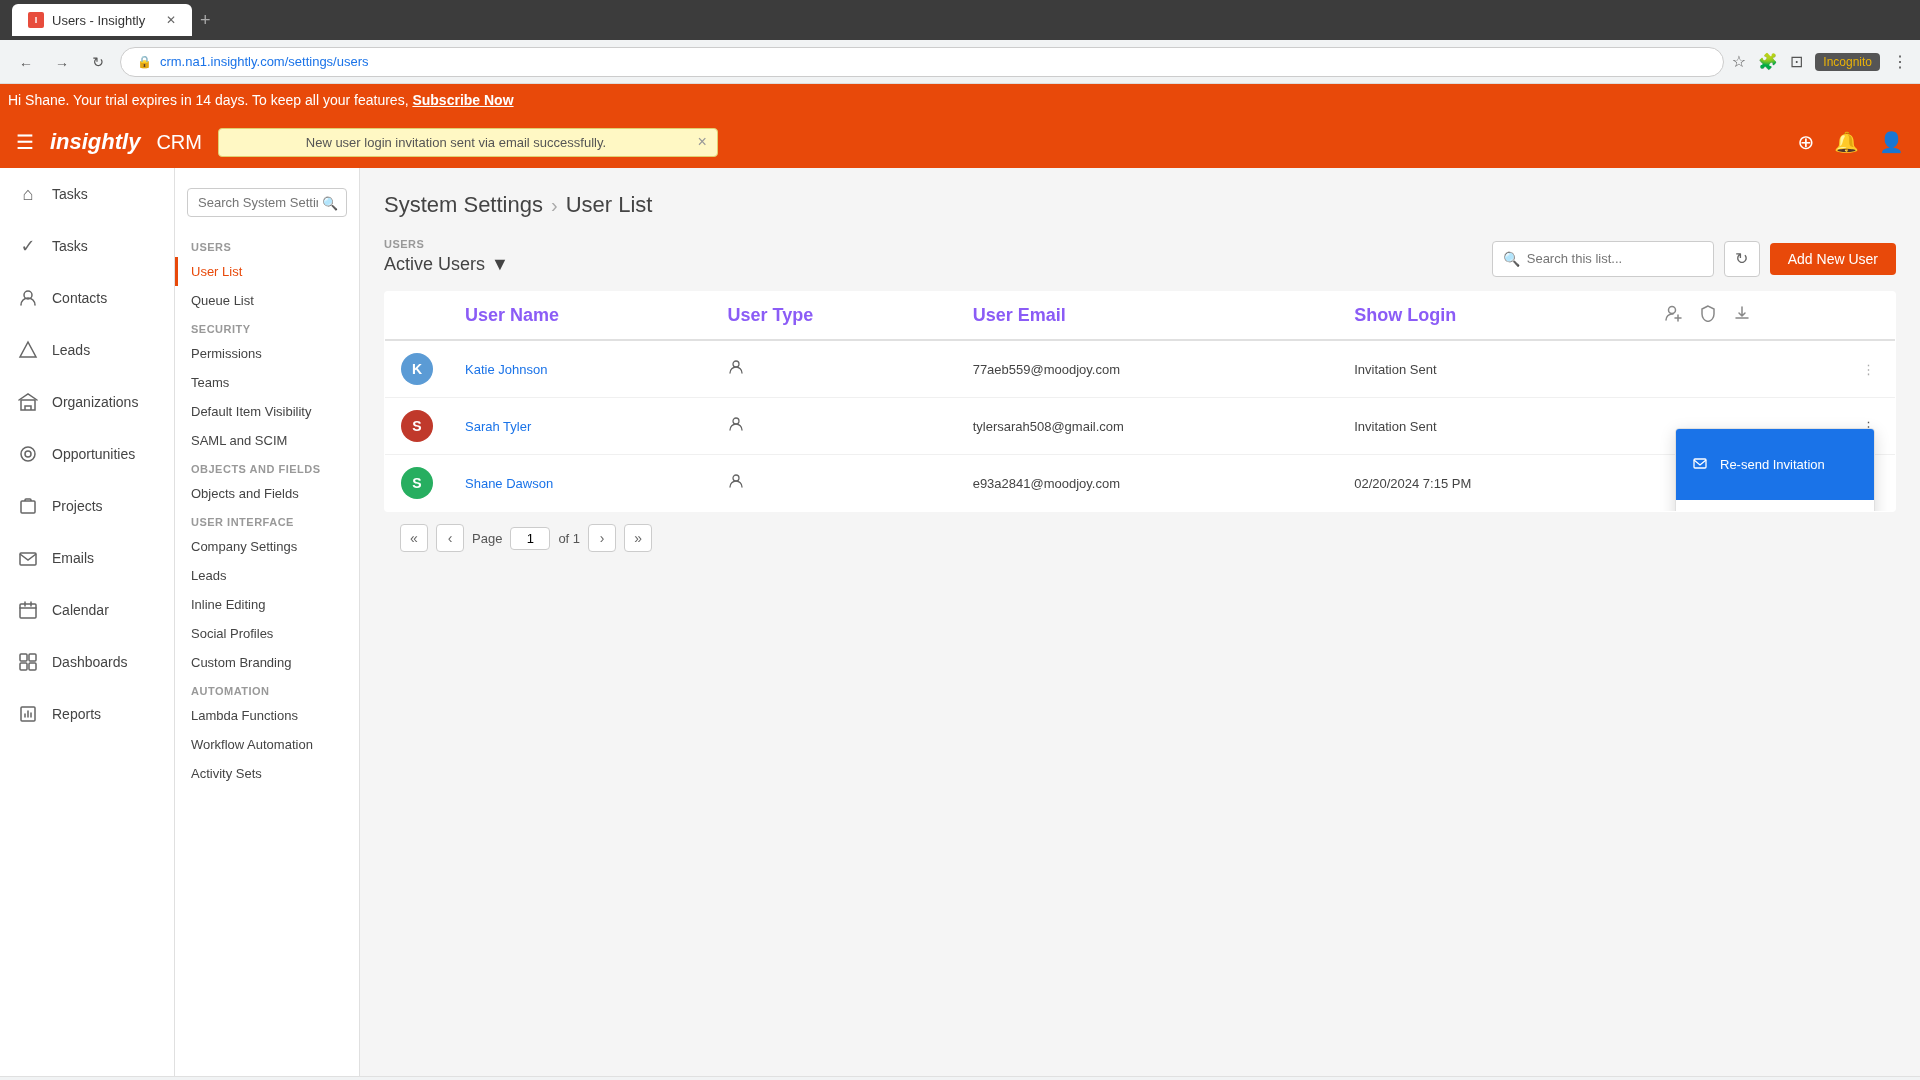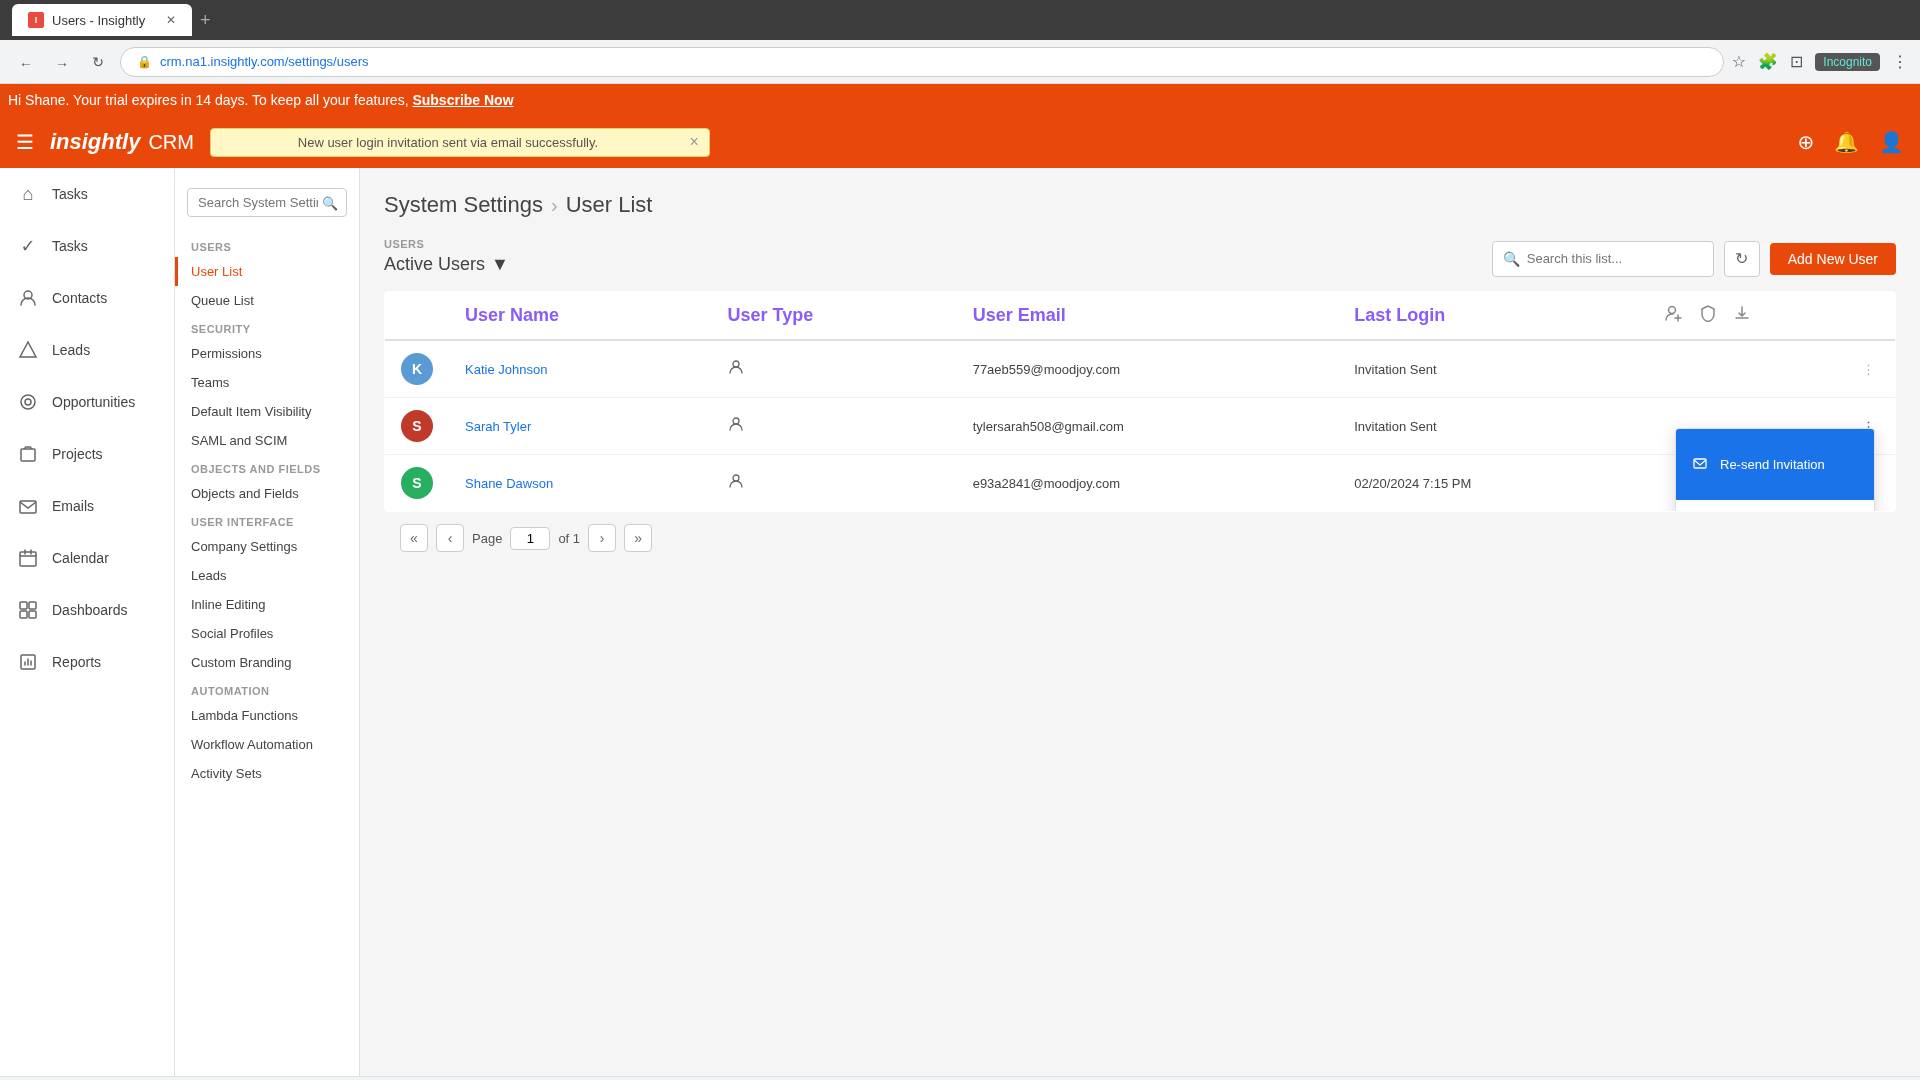--- a/index.html
+++ b/index.html
@@ -9,30 +9,30 @@
     .browser-bar { background: #3c3c3c; height: 40px; display: flex; align-items: center; padding: 0 12px; gap: 8px; }
     .browser-tab { background: #fff; border-radius: 6px 6px 0 0; padding: 8px 16px; display: flex; align-items: center; gap: 8px; font-size: 13px; min-width: 180px; }
     .browser-tab-icon { width: 16px; height: 16px; background: #e74c3c; border-radius: 2px; display: flex; align-items: center; justify-content: center; color: white; font-size: 9px; font-weight: bold; }
     .browser-close { color: #666; cursor: pointer; margin-left: auto; font-size: 12px; }
     .browser-new-tab { color: #aaa; font-size: 18px; cursor: pointer; }
     .browser-controls { background: #f1f3f4; height: 44px; display: flex; align-items: center; padding: 0 12px; gap: 8px; border-bottom: 1px solid #ddd; }
     .nav-btn { width: 28px; height: 28px; border-radius: 50%; background: none; border: none; cursor: pointer; display: flex; align-items: center; justify-content: center; color: #555; font-size: 14px; }
     .address-bar { flex: 1; height: 30px; border: 1px solid #ccc; border-radius: 20px; padding: 0 16px; font-size: 13px; background: white; display: flex; align-items: center; color: #1a73e8; }
     .address-bar-icon { margin-right: 8px; color: #555; font-size: 12px; }
     .browser-right-controls { display: flex; align-items: center; gap: 12px; color: #555; font-size: 16px; }
-    .incognito-badge { background: #555; color: #5eead4; border-radius: 4px; padding: 2px 8px; font-size: 12px; }
+    .incognito-badge { background: #555; color: #eab308; border-radius: 4px; padding: 2px 8px; font-size: 12px; }
 
     
     .trial-banner { background: #e8490a; color: white; text-align: left; padding: 8px; font-size: 14px; }
     .trial-banner a { color: white; font-weight: bold; text-decoration: underline; cursor: pointer; }
 
     
     .app-header { background: #e8490a; height: 52px; display: flex; align-items: center; padding: 0 16px; gap: 16px; position: relative; }
     .hamburger { color: white; font-size: 20px; cursor: pointer; }
-    .logo-area { display: flex; align-items: center; gap: 8px; }
+    .logo-area { display: flex; align-items: center; gap: 16px; }
     .logo-text { color: white; font-size: 22px; font-weight: bold; font-style: italic; }
     .crm-text { color: white; font-size: 20px; font-weight: 300; }
     .notification-banner { background: #fff8c4; border: 1px solid #e0d070; border-radius: 4px; padding: 6px 40px 6px 16px; font-size: 13px; color: #555; flex: 1; text-align: center; position: relative; max-width: 500px; }
     .notification-banner .close-btn { position: absolute; right: 10px; top: 50%; transform: translateY(-50%); cursor: pointer; color: #999; font-size: 16px; }
     .header-right { margin-left: auto; display: flex; align-items: center; gap: 20px; color: white; font-size: 20px; }
     .header-icon { cursor: pointer; }
 
     
     .app-body { display: flex; height: calc(1080px - 40px - 44px - 36px - 52px); }
 
@@ -167,20 +167,30 @@
       </div>
       <span>Contacts</span>
     </div>
     <div class="sidebar-item">
       <div class="sidebar-icon">
         <svg width="20" height="20" viewBox="0 0 20 20" fill="none">
             <polygon points="10,2 18,17 2,17" stroke="#666" stroke-width="1.5" fill="none"></polygon>
           </svg>
       </div>
       <span>Leads</span>
+    </div>
+    <div class="sidebar-item">
+      <div class="sidebar-icon">
+        <svg width="20" height="20" viewBox="0 0 20 20" fill="none">
+            <rect x="3" y="8" width="14" height="10" stroke="#666" stroke-width="1.5"></rect>
+            <path d="M7 18v-4h6v4" stroke="#666" stroke-width="1.5"></path>
+            <path d="M1 8l9-6 9 6" stroke="#666" stroke-width="1.5" stroke-linecap="round"></path>
+          </svg>
+      </div>
+      <span>Organizations</span>
     </div>
     <div class="sidebar-item">
       <div class="sidebar-icon">
         <svg width="20" height="20" viewBox="0 0 20 20" fill="none">
             <circle cx="10" cy="10" r="7" stroke="#666" stroke-width="1.5"></circle>
             <circle cx="10" cy="10" r="3" stroke="#666" stroke-width="1.5"></circle>
           </svg>
       </div>
       <span>Opportunities</span>
     </div>
@@ -293,21 +303,21 @@
       </div>
 
       <div class="table-wrapper">
         <table class="user-table">
           <thead>
             <tr>
               <th style="width:40px;"></th>
               <th>User Name</th>
               <th>User Type</th>
               <th>User Email</th>
-              <th>Last Login</th>
+              <th>Show Login</th>
               <th style="text-align:right;">
                 <div class="table-header-icons">
                   <span>
                     <svg width="18" height="18" viewBox="0 0 18 18" fill="none">
                         <circle cx="7" cy="6" r="3.5" stroke="#888" stroke-width="1.5"></circle>
                         <path d="M1 16c0-3.314 2.686-6 6-6h1M13 11v6M10 14h6" stroke="#888" stroke-width="1.5" stroke-linecap="round"></path>
                       </svg>
                   </span>
                   <span>
                     <svg width="18" height="18" viewBox="0 0 18 18" fill="none">

